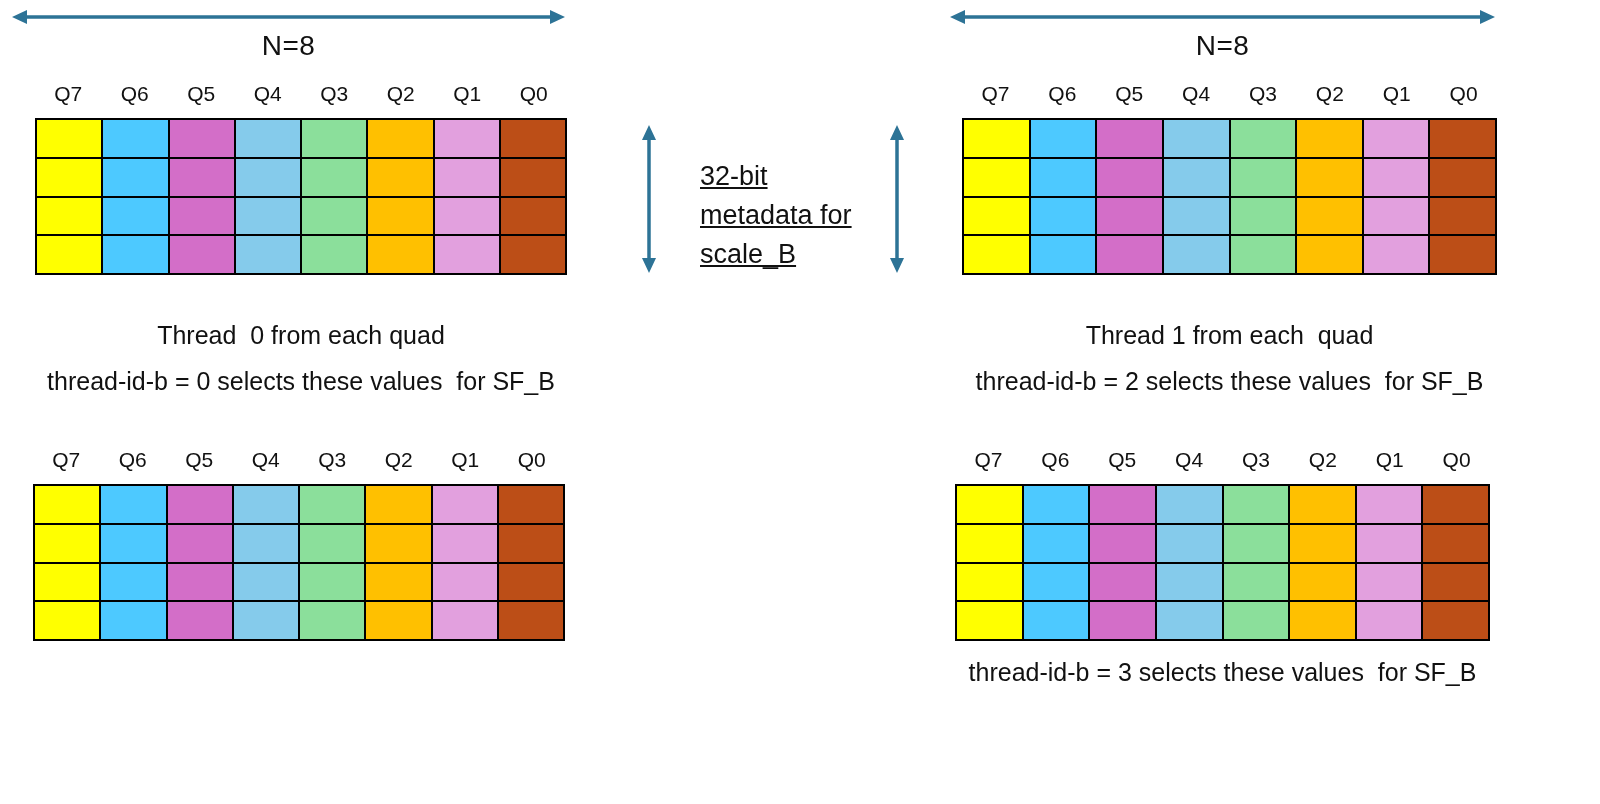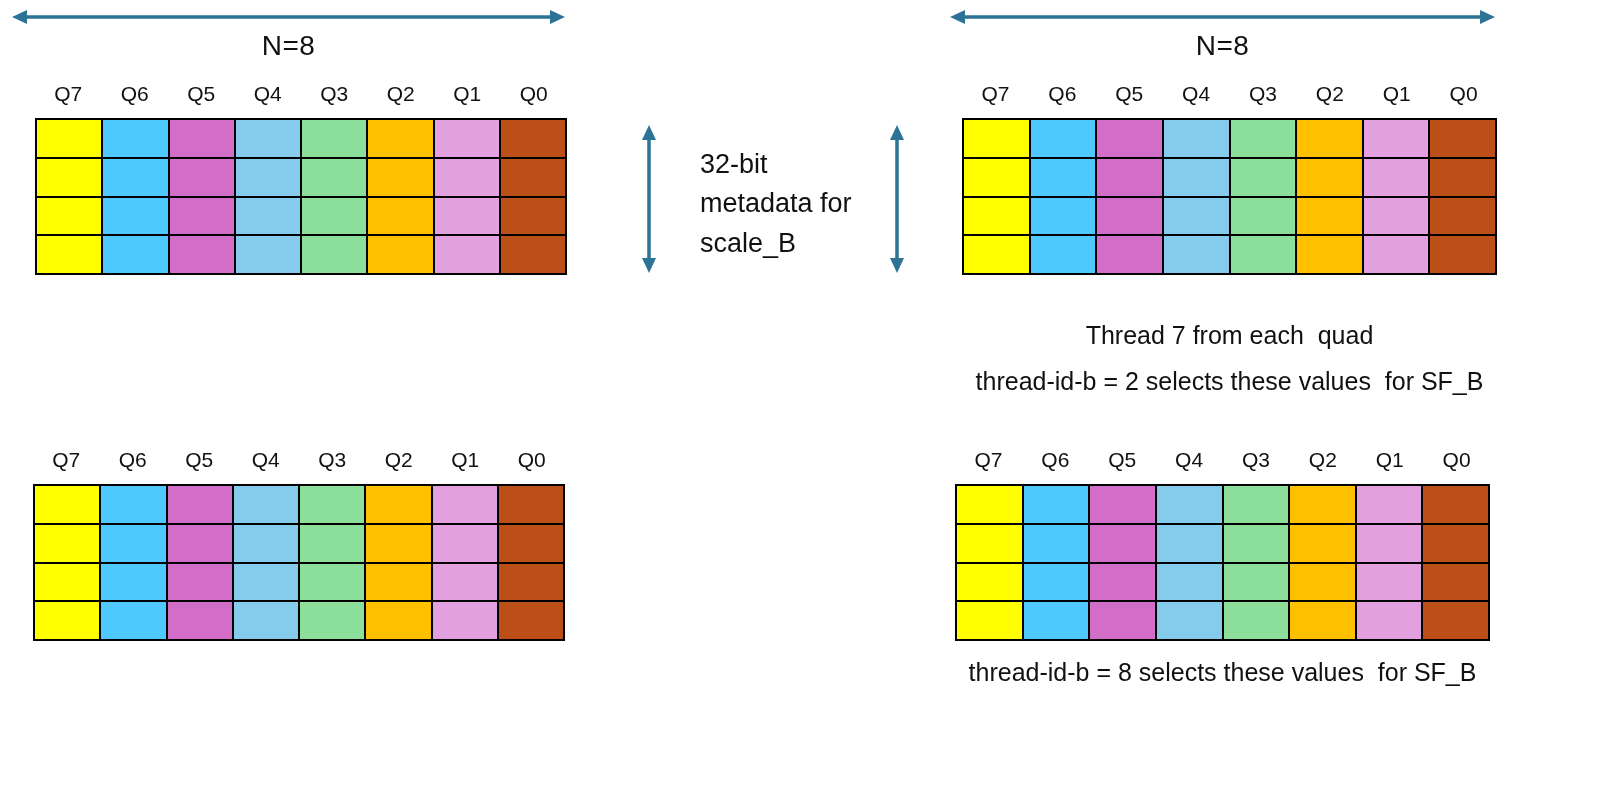--- a/index.html
+++ b/index.html
@@ -48,21 +48,22 @@
     margin-top:17px;
     text-align:center;
     font-size:25px;
     white-space:pre-wrap;
   }
   .middle{
     position:absolute;
     left:640px;top:124px;
     width:266px;height:150px;
     display:flex;
-    align-items:center;
+    align-items:flex-end;
+    text-decoration:underline;
   }
   .varrow{flex:0 0 18px;}
   .meta{
     margin-left:42px;
     width:178px;
     font-size:27px;
     line-height:1.45;
     padding-top:10px;
     white-space:normal;
   }
@@ -118,20 +119,22 @@
           <div class="qcell" style="background: rgb(188, 78, 23);"></div>
           <div class="qcell" style="background: rgb(255, 255, 0);"></div>
           <div class="qcell" style="background: rgb(77, 201, 255);"></div>
           <div class="qcell" style="background: rgb(211, 110, 200);"></div>
           <div class="qcell" style="background: rgb(133, 203, 235);"></div>
           <div class="qcell" style="background: rgb(139, 223, 155);"></div>
           <div class="qcell" style="background: rgb(255, 192, 0);"></div>
           <div class="qcell" style="background: rgb(226, 160, 222);"></div>
           <div class="qcell" style="background: rgb(188, 78, 23);"></div>
         </div>
+      <div class="cap1">Thread  0 from each quad</div>
+      <div class="cap2">thread-id-b = 0 selects these values  for SF_B</div>
     </div>
   </section>
 
   <section class="panel top" style="left:948px;top:8px;width:549px;">
     <svg class="harrow arrow" width="549" height="18" viewBox="0 0 549 18" style="color: rgb(45, 115, 150);">
       <line x1="15" y1="9" x2="534" y2="9" stroke="currentColor" stroke-width="3.5"></line>
       <polygon points="2,9 17,2 17,16" fill="currentColor"></polygon>
       <polygon points="547,9 532,2 532,16" fill="currentColor"></polygon>
     </svg>
     <div class="nlabel">N=8</div>
@@ -173,21 +176,21 @@
           <div class="qcell" style="background: rgb(188, 78, 23);"></div>
           <div class="qcell" style="background: rgb(255, 255, 0);"></div>
           <div class="qcell" style="background: rgb(77, 201, 255);"></div>
           <div class="qcell" style="background: rgb(211, 110, 200);"></div>
           <div class="qcell" style="background: rgb(133, 203, 235);"></div>
           <div class="qcell" style="background: rgb(139, 223, 155);"></div>
           <div class="qcell" style="background: rgb(255, 192, 0);"></div>
           <div class="qcell" style="background: rgb(226, 160, 222);"></div>
           <div class="qcell" style="background: rgb(188, 78, 23);"></div>
         </div>
-      <div class="cap1">Thread 7 from each  quad</div>
+      <div class="cap1">Thread 1 from each  quad</div>
       <div class="cap2">thread-id-b = 2 selects these values  for SF_B</div>
     </div>
   </section>
 
   <div class="middle">
     <svg class="varrow arrow" width="18" height="150" viewBox="0 0 18 150" style="color: rgb(45, 115, 150);">
       <line x1="9" y1="14" x2="9" y2="136" stroke="currentColor" stroke-width="3.5"></line>
       <polygon points="9,1 2,16 16,16" fill="currentColor"></polygon>
       <polygon points="9,149 2,134 16,134" fill="currentColor"></polygon>
     </svg>
@@ -287,17 +290,17 @@
           <div class="qcell" style="background: rgb(188, 78, 23);"></div>
           <div class="qcell" style="background: rgb(255, 255, 0);"></div>
           <div class="qcell" style="background: rgb(77, 201, 255);"></div>
           <div class="qcell" style="background: rgb(211, 110, 200);"></div>
           <div class="qcell" style="background: rgb(133, 203, 235);"></div>
           <div class="qcell" style="background: rgb(139, 223, 155);"></div>
           <div class="qcell" style="background: rgb(255, 192, 0);"></div>
           <div class="qcell" style="background: rgb(226, 160, 222);"></div>
           <div class="qcell" style="background: rgb(188, 78, 23);"></div>
         </div>
-      <div class="cap2">thread-id-b = 8 selects these values  for SF_B</div>
+      <div class="cap2">thread-id-b = 3 selects these values  for SF_B</div>
     </div>
   </section>
 
 </div>
 
 </body></html>

